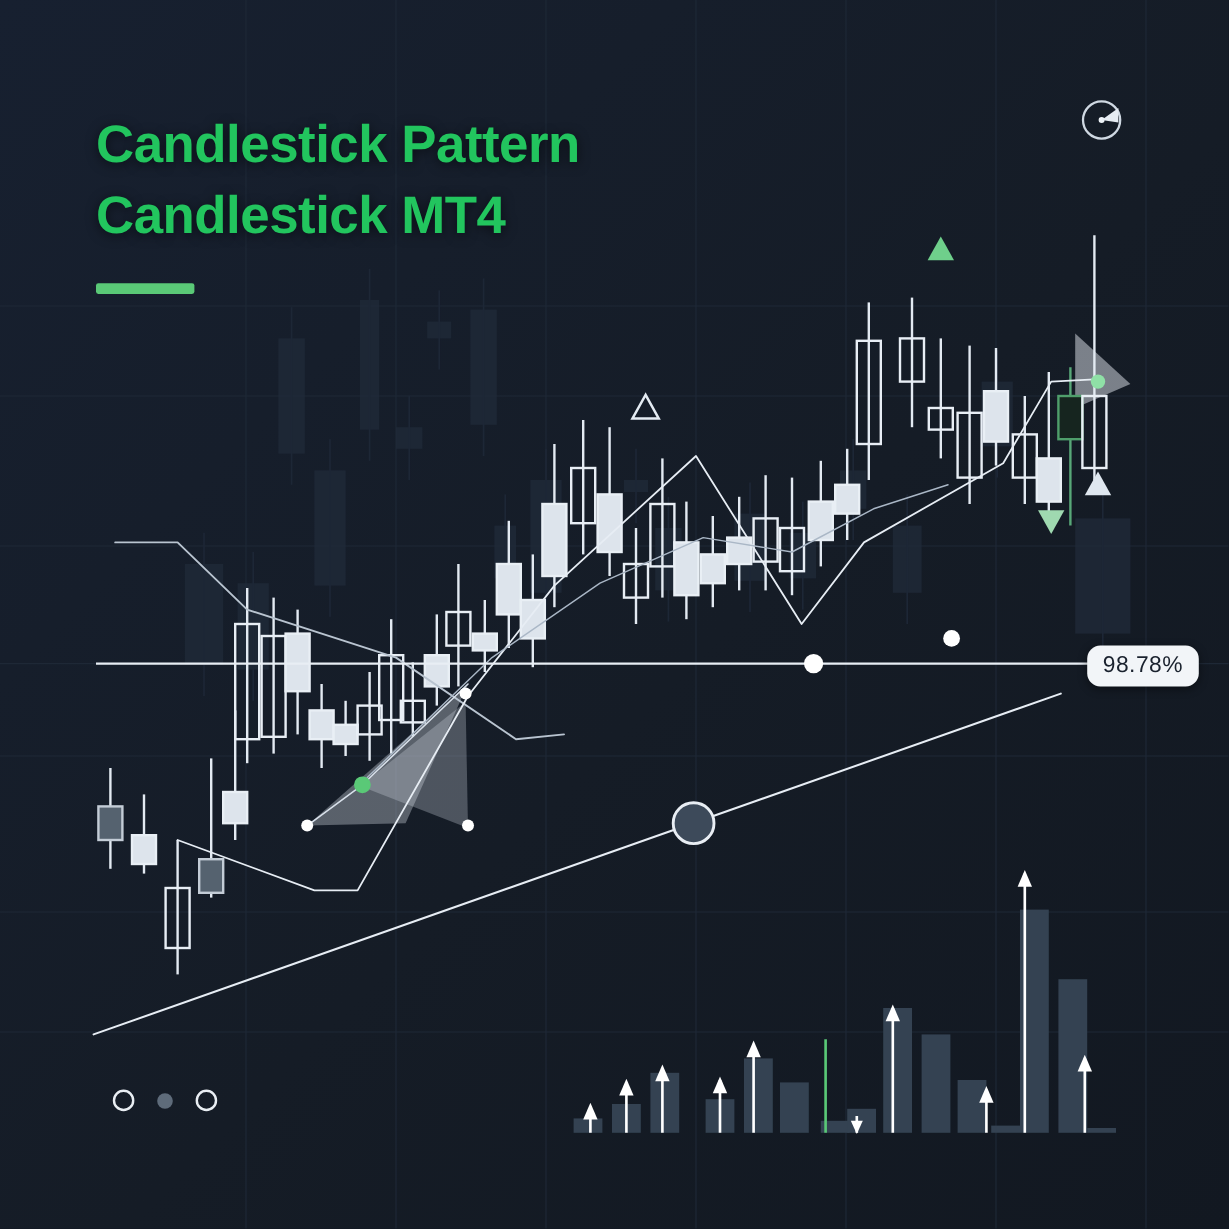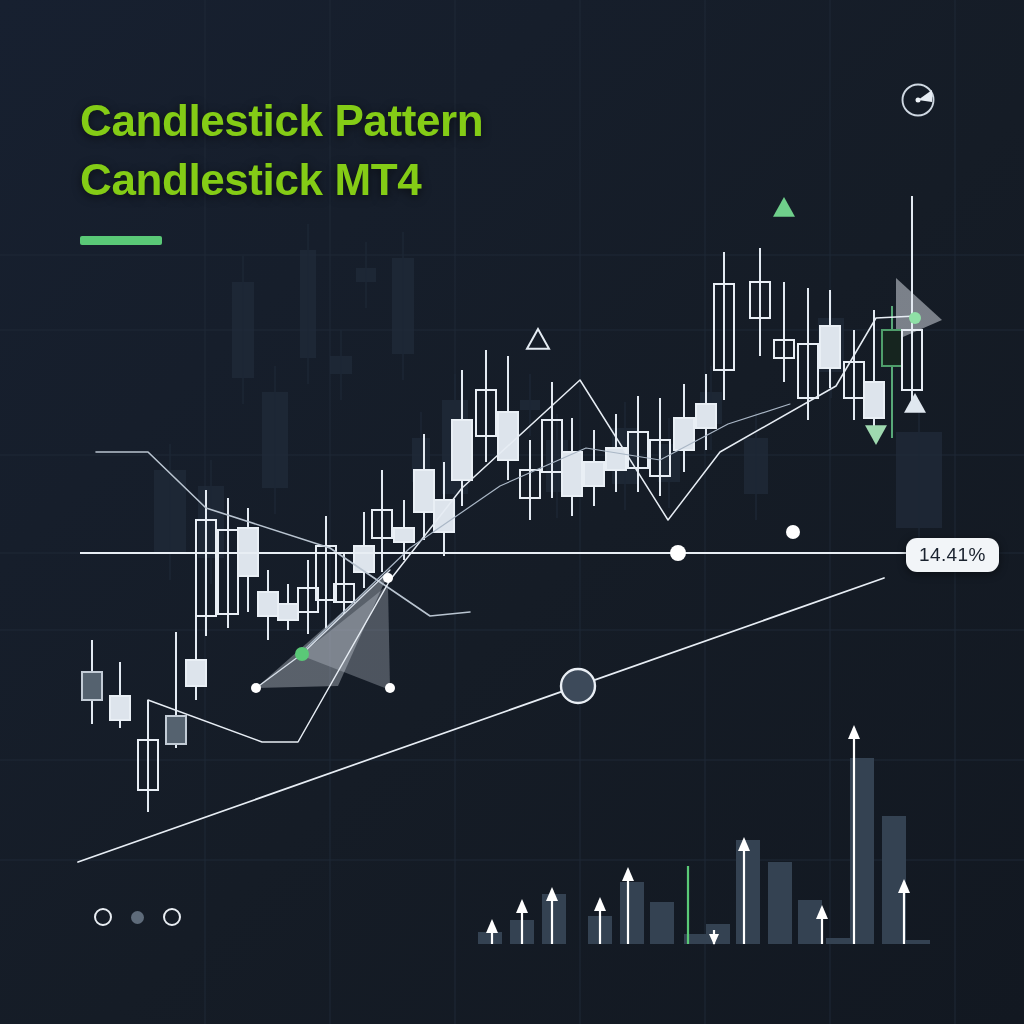--- a/index.html
+++ b/index.html
@@ -31,21 +31,21 @@
   .title-block {
     position: absolute;
     left: 80px;
     top: 92px;
     width: 600px;
     pointer-events: none;
   }
   .title-line {
     font-size: 44px;
     font-weight: 700;
-    color: #84cc16;
+    color: #22c55e;
     letter-spacing: -0.4px;
     line-height: 1.34;
     text-shadow: 0 2px 10px rgba(0,0,0,0.55);
     white-space: nowrap;
   }
   .accent-bar {
     margin-top: 26px;
     width: 82px;
     height: 9px;
     border-radius: 2px;
@@ -324,21 +324,21 @@
         <polygon points="876,445 865,425.2 887,425.2" fill="#9fd9b0"></polygon>
       </g>
   </svg>
 
   <div class="title-block">
     <div class="title-line">Candlestick Pattern</div>
     <div class="title-line">Candlestick MT4</div>
     <div class="accent-bar"></div>
   </div>
 
-  <div class="price-badge">14.41%</div>
+  <div class="price-badge">98.78%</div>
 
   <svg class="widget-icon" viewBox="0 0 44 44">
     <circle cx="22" cy="22" r="15.5" fill="none" stroke="#cfd8e2" stroke-width="1.9"></circle>
     <circle cx="22" cy="22" r="2.5" fill="#eef3f8"></circle>
     <path d="M22 22 L36 12 L36 24 Z" fill="#e6ecf3"></path>
   </svg>
 
   <div class="dots">
     <div class="dot-ring"></div>
     <div class="dot-solid"></div>

